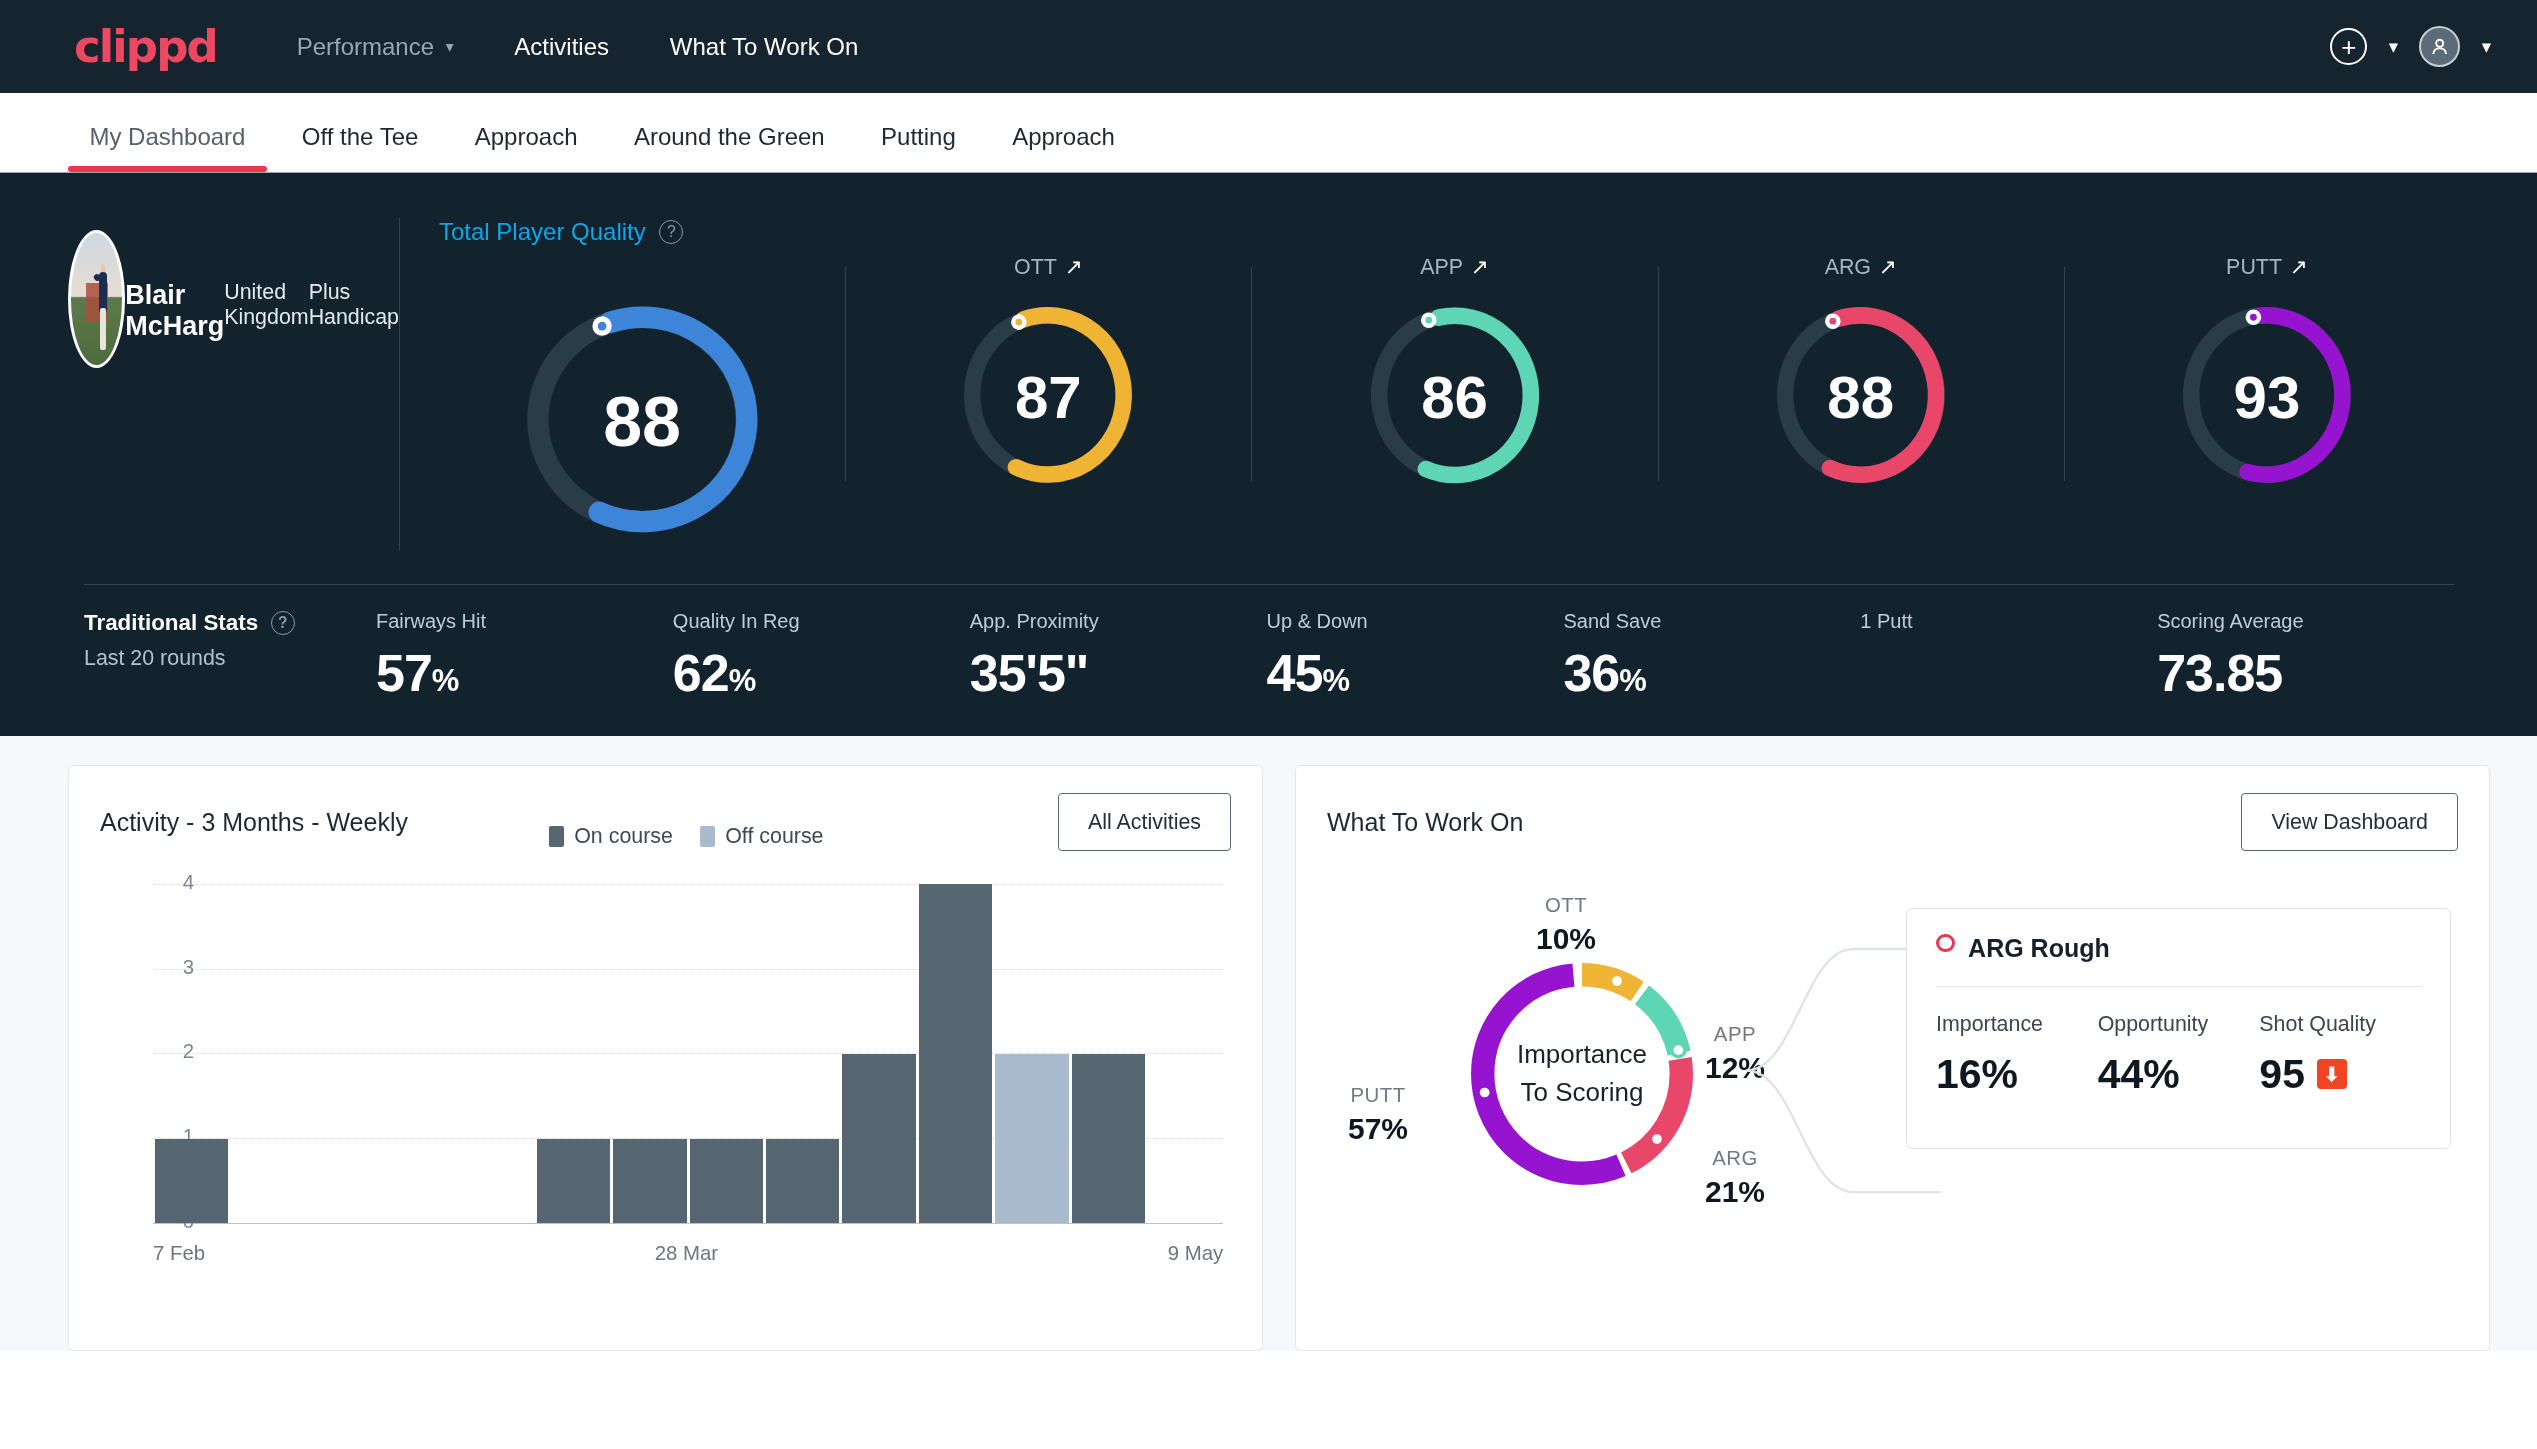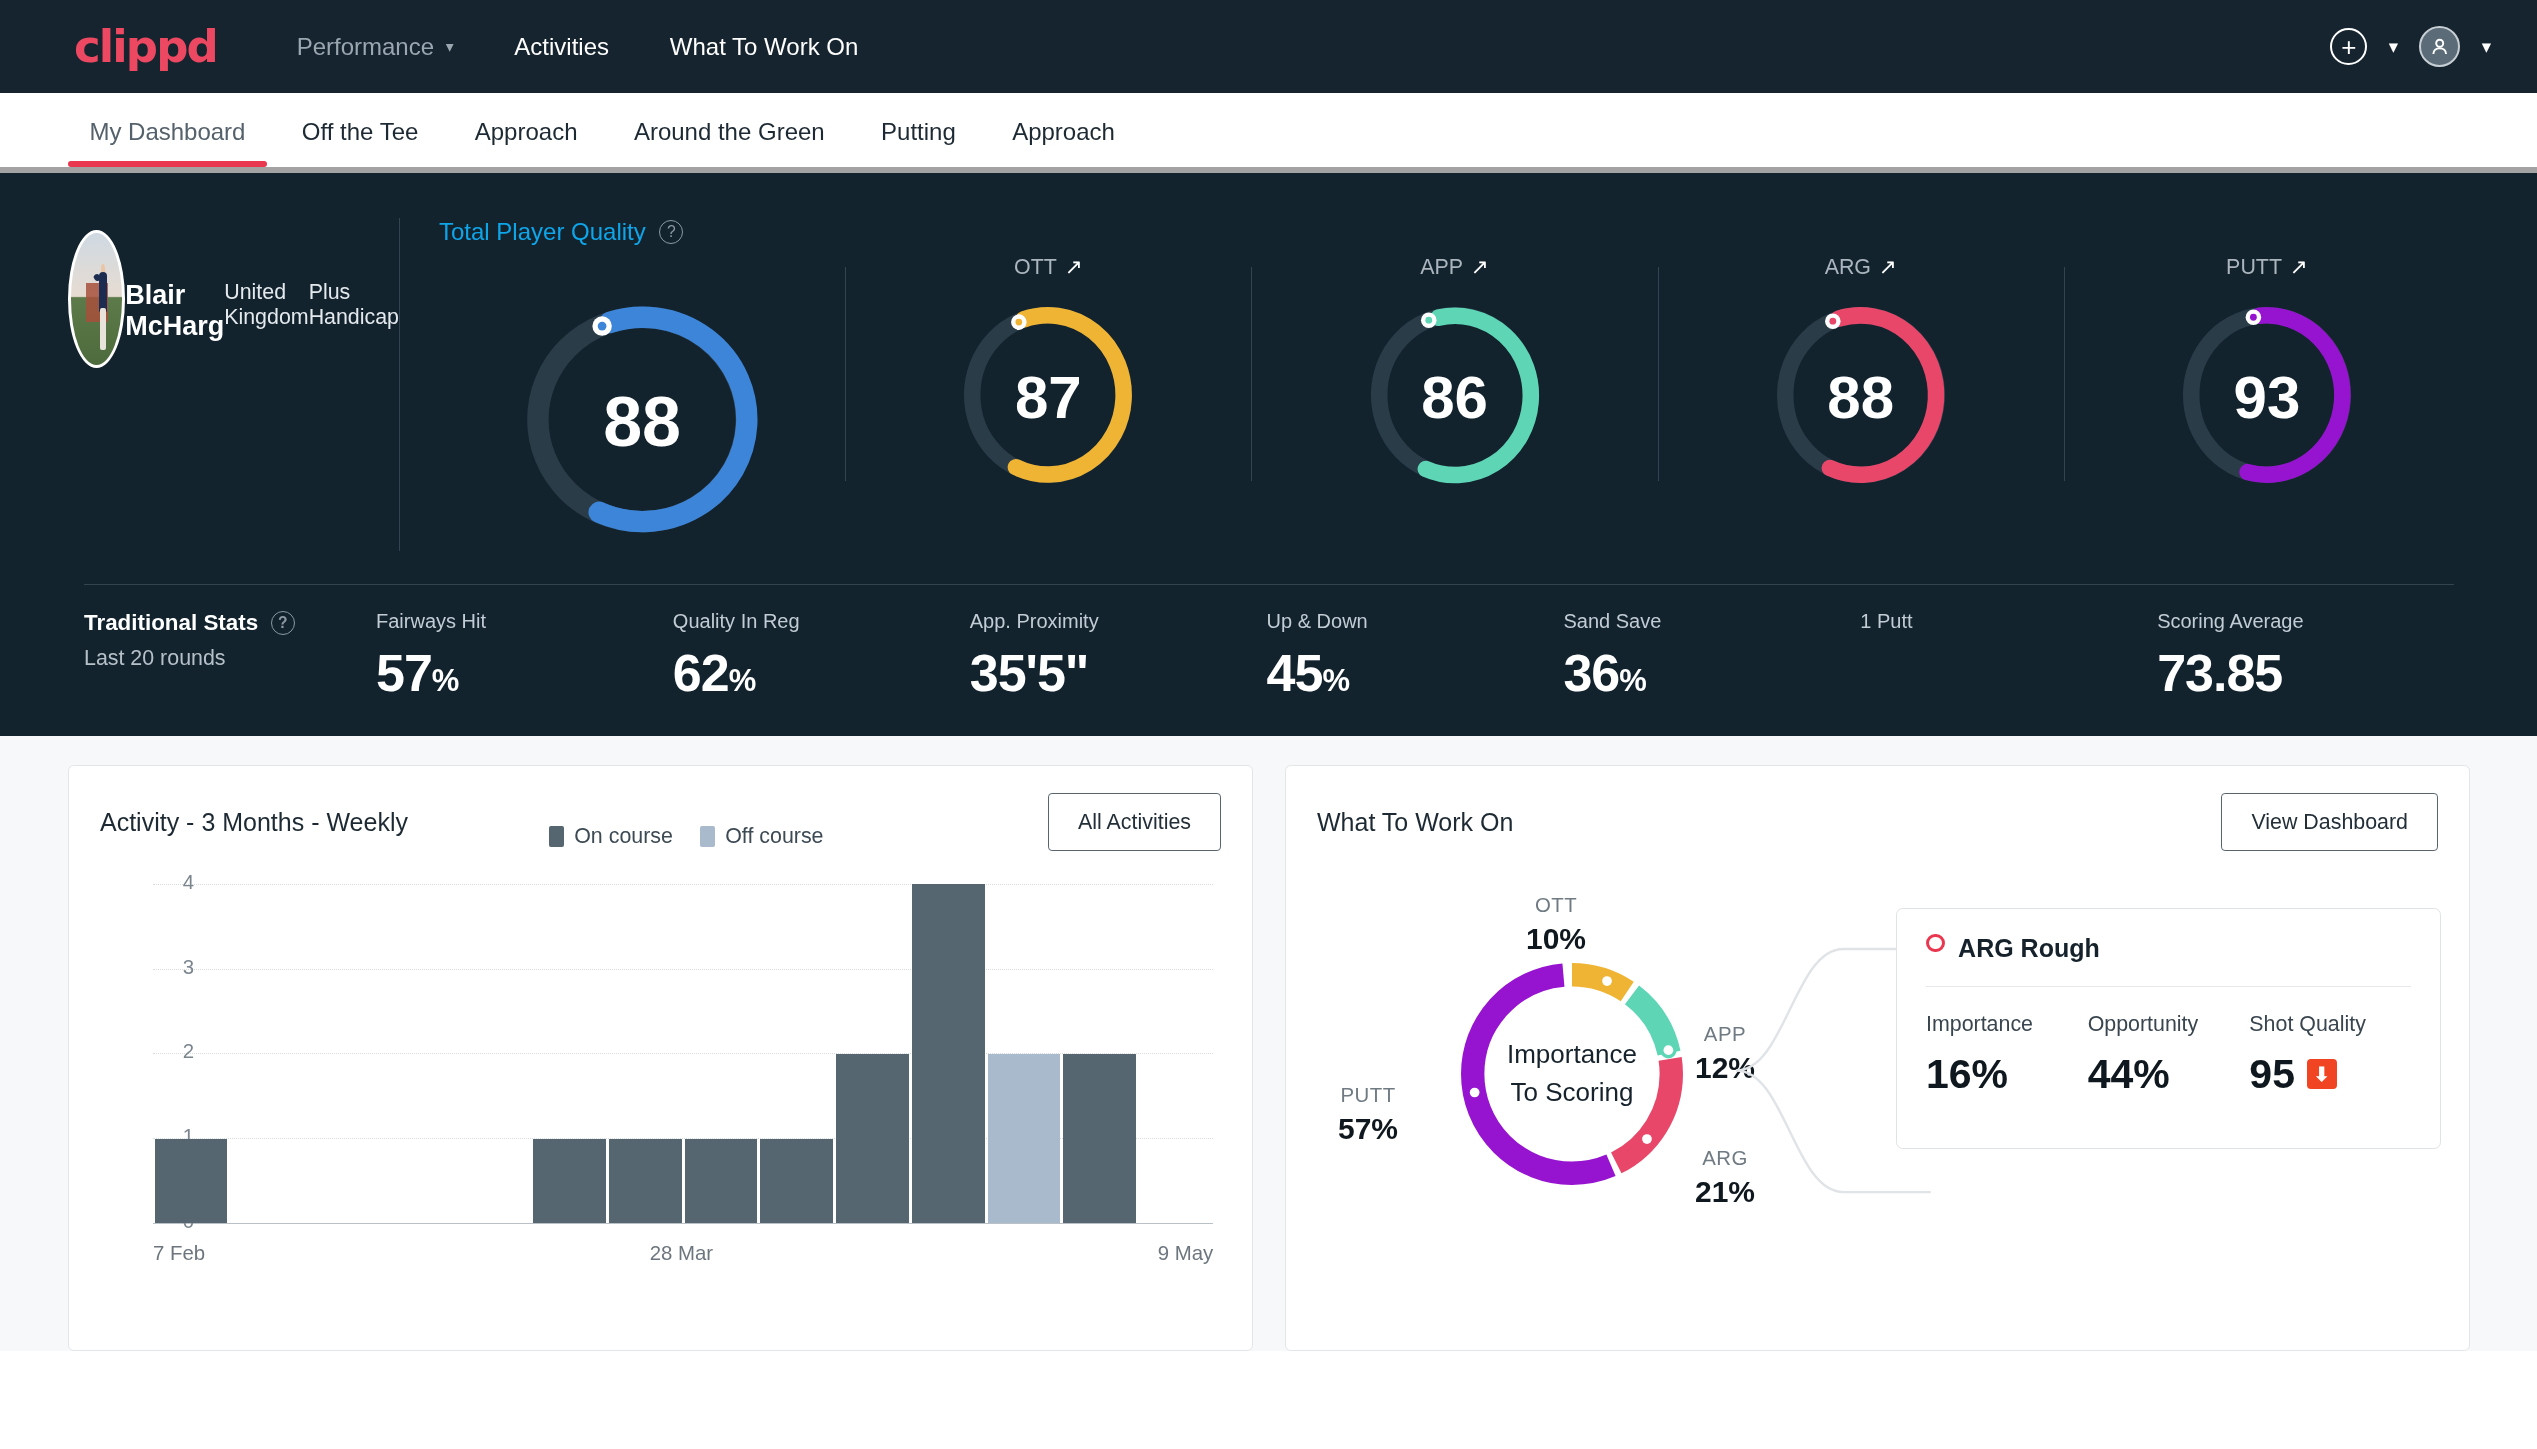--- a/index.html
+++ b/index.html
@@ -40,21 +40,21 @@
     border: 2.4px solid #c7ced4; background: #5b6b77;
     display: flex; align-items: center; justify-content: center;
     cursor: pointer;
   }
   .nav-caret { color: #ffffff; font-size: 18.5px; cursor: pointer; }
 
   
   .tabbar {
     height: 80px; background: #ffffff; display: flex;
     align-items: flex-end; padding: 0 68px;
-    border-bottom: 6px solid #a3a3a3;
+    border-bottom: 1px solid #a3a3a3;
   }
   .tab {
     font-size: 24px; color: #1e2a33; padding: 0 21.4px 21.4px 21.4px;
     margin-right: 13.6px; cursor: pointer; position: relative;
   }
   .tab.active { color: #55616b; }
   .tab.active::after {
     content: ""; position: absolute; left: 0; right: 0; bottom: 0;
     height: 5.8px; background: #e8374f; border-radius: 2.9px;
   }
@@ -145,21 +145,21 @@
   .stat-cell { flex: 1; }
   .stat-label { color: #c2ccd4; font-size: 20px; }
   .stat-value {
     color: #ffffff; font-size: 52px; font-weight: 700; margin-top: 9.7px;
     letter-spacing: -1px;
   }
   .stat-value .unit { font-size: 31px; font-weight: 700; }
 
   
   .cards {
-    background: #f7f8f9; padding: 29px 68px 0 68px;
+    background: #f7f8f9; padding: 29px 48px 0 68px;
     display: flex; gap: 32px; height: 615px;
   }
   .card {
     background: #ffffff; border: 1px solid #e2e6e9; border-radius: 5.8px;
     flex: 1; padding: 27px 31px; position: relative;
   }
   .card-head { display: flex; align-items: center; }
   .card-title { font-size: 25px; color: #1d2a33; }
   .legend { display: flex; align-items: flex-start; gap: 27px; margin-left: 141px; margin-top: 28px; }
   .legend-item { display: flex; align-items: center; gap: 10.7px; font-size: 21.4px; color: #3d4a54; }

